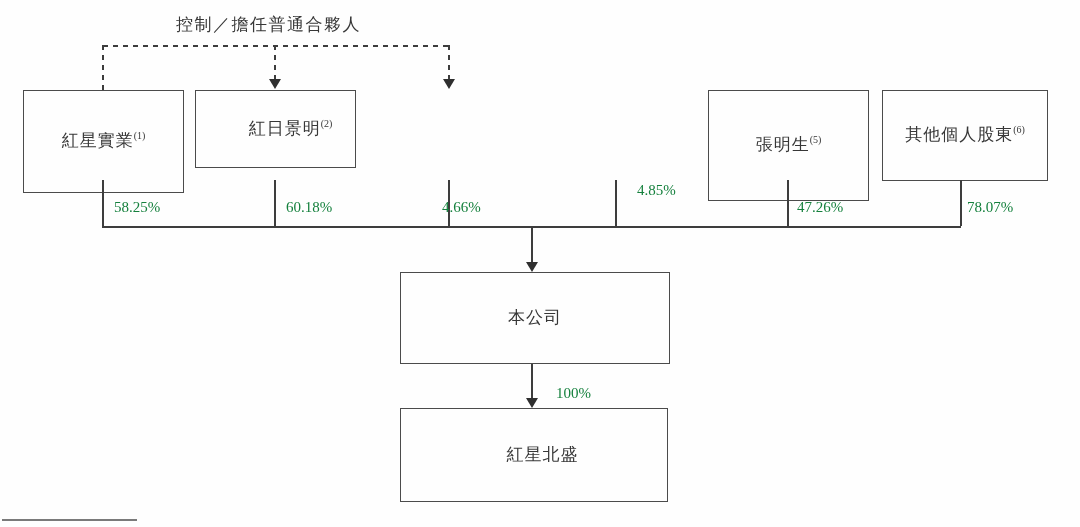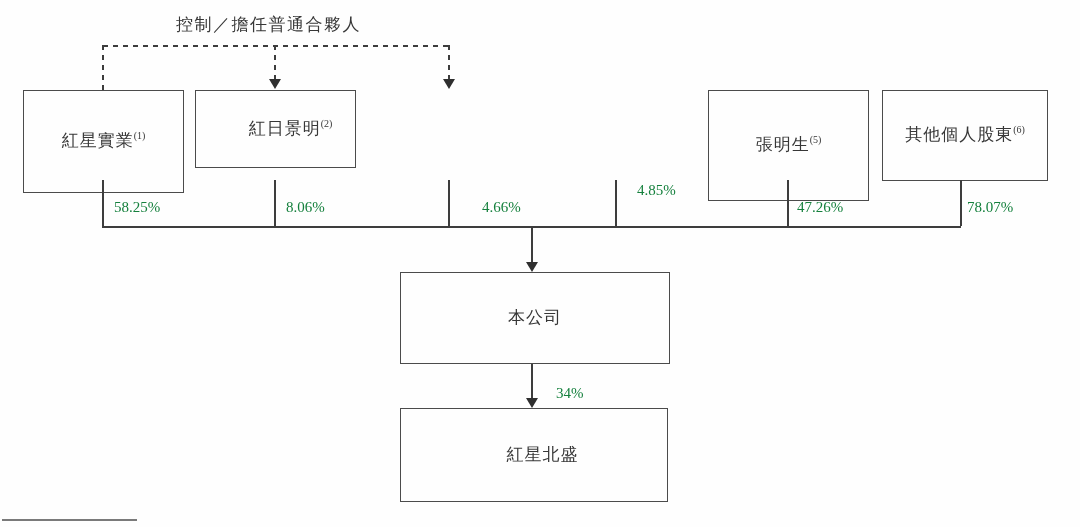--- a/index.html
+++ b/index.html
@@ -112,38 +112,38 @@
   </div>
 
   <div class="solid-v" style="left:102.2px; top:180px; height:46px;"></div>
   <div class="solid-v" style="left:274.2px; top:180px; height:46px;"></div>
   <div class="solid-v" style="left:448.2px; top:180px; height:46px;"></div>
   <div class="solid-v" style="left:615.2px; top:180px; height:46px;"></div>
   <div class="solid-v" style="left:787.2px; top:180px; height:46px;"></div>
   <div class="solid-v" style="left:960.2px; top:180px; height:46px;"></div>
 
   <div class="pct-label" style="left:114px; top:199px;">58.25%</div>
-  <div class="pct-label" style="left:286px; top:199px;">8.06%</div>
-  <div class="pct-label" style="left:482px; top:199px;">4.66%</div>
+  <div class="pct-label" style="left:286px; top:199px;">60.18%</div>
+  <div class="pct-label" style="left:442px; top:199px;">4.66%</div>
   <div class="pct-label" style="left:630px; top:182px;margin-left:7px;">4.85%</div>
   <div class="pct-label" style="left:797px; top:199px;">47.26%</div>
   <div class="pct-label" style="left:967px; top:199px;">78.07%</div>
 
   <div class="solid-h" style="left:102.2px; top:226px; width:859px;"></div>
 
   <div class="solid-v" style="left:531.2px; top:226px; height:37px;"></div>
   <div class="arrow-head-down" style="left:526px; top:262px;"></div>
 
   <div class="node-box" style="left:400px; top:272px; width:270px; height:92px;align-items:center;">
     <span>本公司</span>
   </div>
 
   <div class="solid-v" style="left:531.2px; top:364px; height:35px;"></div>
   <div class="arrow-head-down" style="left:526px; top:398px;"></div>
-  <div class="pct-label" style="left:556px; top:385px;">34%</div>
+  <div class="pct-label" style="left:556px; top:385px;">100%</div>
 
   <div class="node-box" style="left:400px; top:408px; width:268px; height:94px;padding-left:27px;">
     <span>紅星北盛</span>
   </div>
 
   <div class="footnote-rule" style="left:2px; top:519px; width:135px;"></div>
 
 </div>
 
 </body></html>

